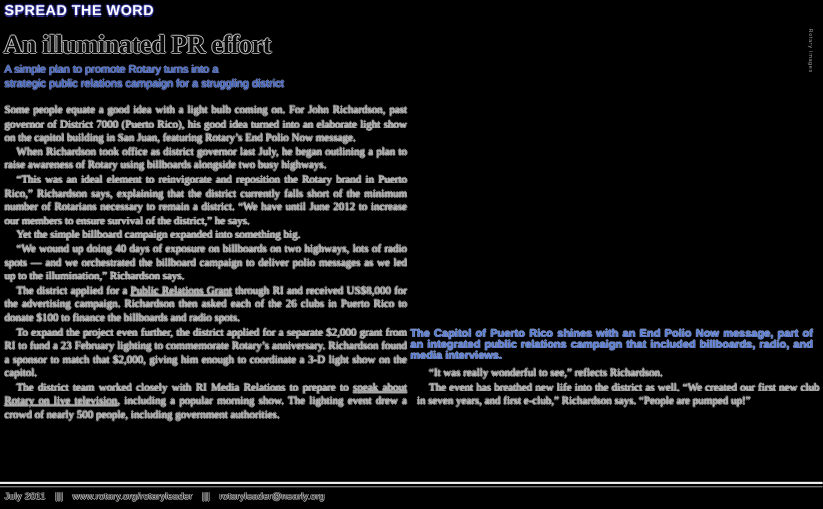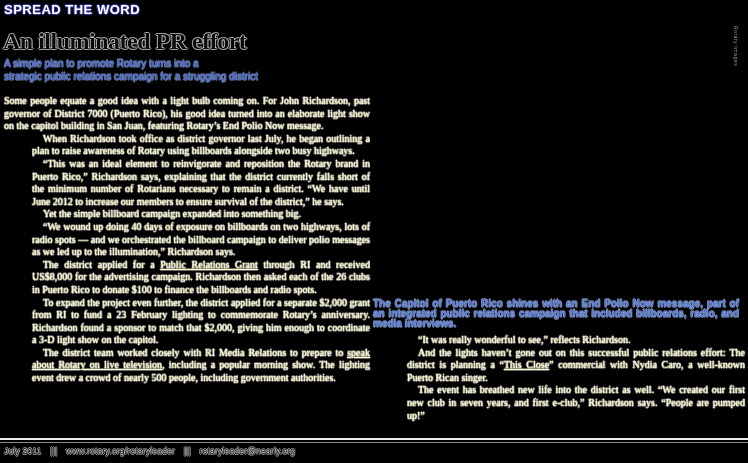--- a/index.html
+++ b/index.html
@@ -6,21 +6,21 @@
   .page{
     position:relative;
     width:748px;height:463px;
     background:#000;
     overflow:hidden;
     font-family:"Liberation Serif", serif;
     padding-left:37px;
   }
   
   .emb{
-    color:#fef9c3;
+    color:#a3a3a3;
     text-shadow:
       0.8px 0 0 rgba(255,255,255,.52),
       -0.8px 0 0 rgba(255,255,255,.52),
       0 0.8px 0 rgba(255,255,255,.52),
       0 -0.8px 0 rgba(255,255,255,.52);
   }
   .kicker{
     position:absolute;left:4px;top:2px;
     font-family:"Liberation Sans", sans-serif;
     font-weight:bold;font-size:13px;letter-spacing:.5px;
@@ -57,21 +57,21 @@
     text-shadow:
       .7px 0 0 rgba(190,210,255,.5),-.7px 0 0 rgba(190,210,255,.5),
       0 .7px 0 rgba(190,210,255,.5),0 -.7px 0 rgba(190,210,255,.5);
   }
   .colR{position:absolute;left:379px;top:334px;width:366px;}
   .bodytext p{
     margin:0;
     font-size:10px;line-height:12.6px;
     text-align:justify;
   }
-  .bodytext p.ind{text-indent:11px;margin-left:28px;}
+  .bodytext p.ind{text-indent:11px;}
   .lnk{text-decoration:underline;cursor:pointer;}
   .photo{
     position:absolute;left:375px;top:0;width:373px;height:292px;
     background:#000;
   }
   .credit{
     position:absolute;left:733px;top:26px;height:120px;
     writing-mode:vertical-rl;
     font-family:"Liberation Sans", sans-serif;
     font-size:5px;letter-spacing:.6px;
@@ -114,21 +114,20 @@
     <p class="ind">“We wound up doing 40 days of exposure on billboards on two highways, lots of radio spots — and we orchestrated the billboard campaign to deliver polio messages as we led up to the illumination,” Richardson says.</p>
     <p class="ind"><span>The district applied for a </span><span class="lnk">Public Relations Grant</span><span> through RI and received US$8,000 for the advertising campaign. Richardson then asked each of the 26 clubs in Puerto Rico to donate $100 to finance the billboards and radio spots.</span></p>
     <p class="ind">To expand the project even further, the district applied for a separate $2,000 grant from RI to fund a 23 February lighting to commemorate Rotary’s anniversary. Richardson found a sponsor to match that $2,000, giving him enough to coordinate a 3-D light show on the capitol.</p>
     <p class="ind"><span>The district team worked closely with RI Media Relations to prepare to </span><span class="lnk">speak about Rotary on live television</span><span>, including a popular morning show. The lighting event drew a crowd of nearly 500 people, including government authorities.</span></p>
   </div>
 
   <div class="colR-caption">The Capitol of Puerto Rico shines with an End Polio Now message, part of an integrated public relations campaign that included billboards, radio, and media interviews.</div>
 
   <div class="colR bodytext emb">
     <p class="ind">“It was really wonderful to see,” reflects Richardson.</p>
-    <p class="ind"><span>And the lights haven’t gone out on this successful public relations effort: The district is planning a “</span><span class="lnk">This Close</span><span>” commercial with Nydia Caro, a well-known Puerto Rican singer.</span></p>
     <p class="ind">The event has breathed new life into the district as well. “We created our first new club in seven years, and first e-club,” Richardson says. “People are pumped up!”</p>
   </div>
 
   <div class="rule-thick"></div>
   <div class="rule-thin"></div>
   <div class="footer">
     <span>July 2011</span>
     <span>|||</span>
     <span>www.rotary.org/rotaryleader</span>
     <span>|||</span>

